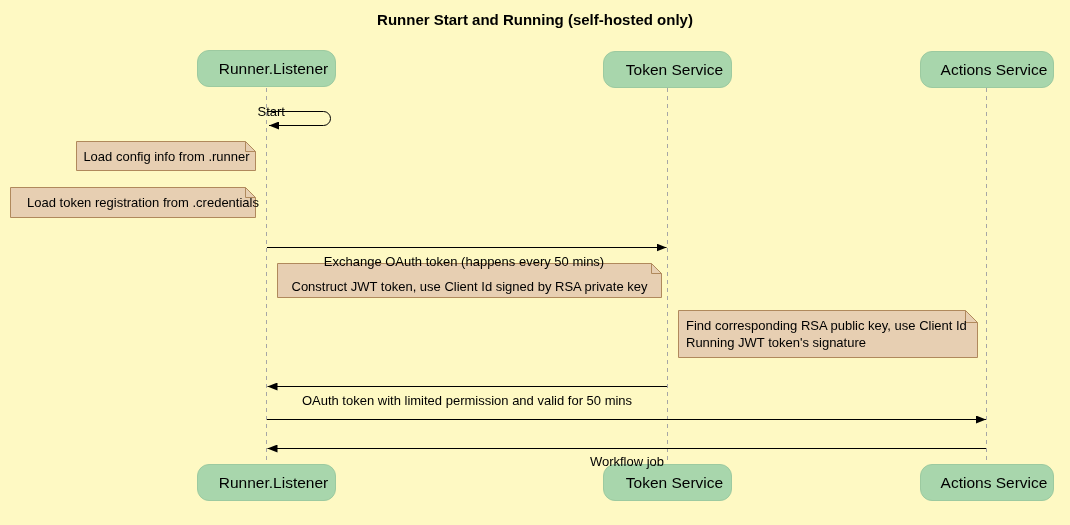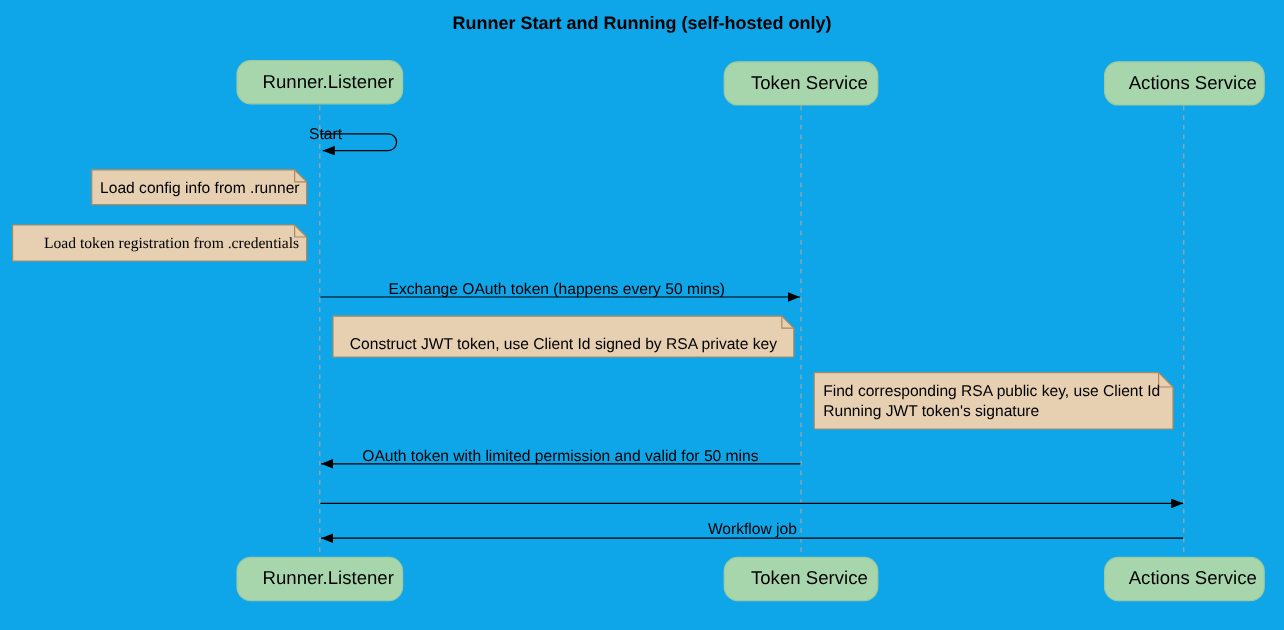--- a/index.html
+++ b/index.html
@@ -12,21 +12,21 @@
     --text: #111111;
   }
   * { box-sizing: border-box; }
   html, body { margin: 0; padding: 0; background: #ffffff; }
   body { font-family: "Liberation Sans", "DejaVu Sans", sans-serif; color: var(--text); }
 
   .diagram {
     position: relative;
     width: 1070px;
     height: 525px;
-    background: #0ea5e9;
+    background: #fef9c3;
     overflow: hidden;
   }
 
   .diagram-title {
     position: absolute;
     left: 0;
     width: 1070px;
     top: 11px;
     text-align: center;
     font-size: 15px;
@@ -62,20 +62,21 @@
   #p-runner-bottom { left: 197px; top: 464px; width: 139px; }
   #p-token-bottom  { left: 603px; top: 464px; width: 129px; }
   #p-actions-bottom{ left: 920px; top: 464px; width: 134px; }
 
   .msg-label {
     position: absolute;
     transform: translateX(-50%);
     font-size: 13px;
     white-space: nowrap;
     color: #000;
+    margin-top: 21px;
   }
   #msg-exchange     { left: 464px; top: 233px; }
   #msg-oauth-return { left: 467px; top: 372px; }
   #msg-connect      { left: 627px; top: 404px; }
   #msg-workflow     { left: 627px; top: 433px; }
   #msg-start {
     position: absolute;
     right: 785px;
     top: 104px;
     font-size: 13px;
@@ -86,21 +87,21 @@
   .note-text {
     position: absolute;
     font-size: 13px;
     color: #000;
     display: flex;
     align-items: center;
     justify-content: center;
     white-space: nowrap;
   }
   #note-config-text    { left: 77px;  top: 141px; width: 179px; height: 30px; }
-  #note-token-text     { left: 10px;  top: 187px; width: 266px; height: 31px; font-family: Liberation Serif, serif; }
+  #note-token-text     { left: 10px;  top: 187px; width: 266px; height: 31px; }
   #note-jwt-text       { left: 277px; top: 263px; width: 385px; height: 47px; }
   #note-verify-text {
     left: 686px; top: 317px; width: 292px; height: 41px;
     display: block;
     line-height: 17px;
     text-align: left;
   }
 </style>
 </head>
 <body>

